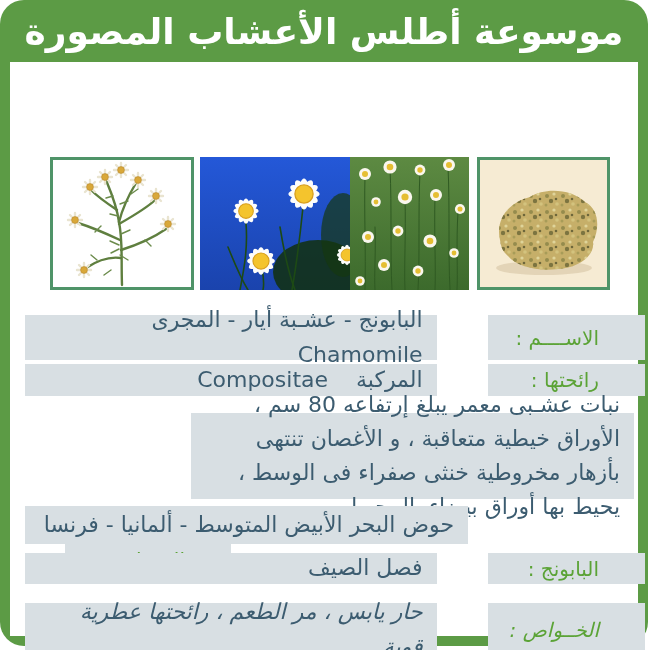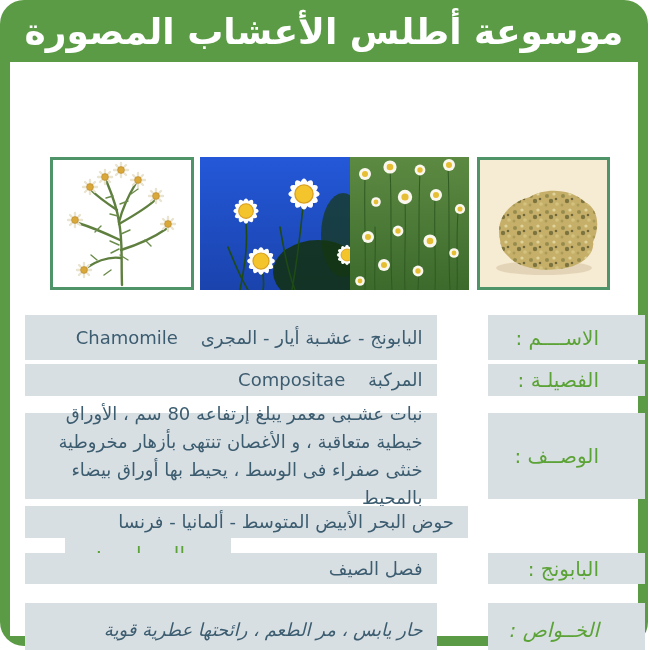--- a/index.html
+++ b/index.html
@@ -26,21 +26,21 @@
   .img-1{left:40px;width:144px;border:3px solid #4F9468;background:#ffffff;}
   .img-2{left:190px;width:150px;}
   .img-3{left:340px;width:119px;}
   .img-4{left:467px;width:133px;border:3px solid #4F9468;background:#F6EBD3;}
   
   .row{position:absolute;left:15px;width:620px;display:flex;}
   .cell{background:#D8DFE3;box-sizing:border-box;display:flex;align-items:center;}
   .cell-value{
     width:443px;margin-right:11px;direction:rtl;text-align:right;
     justify-content:flex-start;           
-    padding:2px 14px 2px 12px;color:#3C5C70;font-size:18px;line-height:1.55;
+    padding:2px 14px 2px 12px;color:#3C5C70;font-size:22px;line-height:1.55;
     white-space:pre-wrap;
   }
   .cell-label{
     width:166px;direction:rtl;text-align:right;justify-content:flex-start;
     padding:2px 46px 2px 6px;color:#5BA336;font-size:20px;line-height:1.4;margin-left:40px;
   }
   .row-1{top:253px;height:45px;}
   .row-2{top:302px;height:32px;}
   .row-3{top:351px;height:86px;justify-content:flex-end;}
   .row-4{top:444px;height:44px;flex-direction:column;}
@@ -192,26 +192,25 @@
 
       <div>
 
         <div class="row row-1">
           <div class="cell cell-value">البابونج - عشـبة أيار - المجرى    Chamomile</div>
           <div class="cell cell-label">الاســــم :</div>
         </div>
 
         <div class="row row-2">
           <div class="cell cell-value">المركبة    Compositae</div>
-          <div class="cell cell-label">الفصيلـة :</div>
+          <div class="cell cell-label">رائحتها :</div>
         </div>
 
         <div class="row row-3">
           <div class="cell cell-value">نبات عشـبى معمر يبلغ إرتفاعه 80 سم ، الأوراق خيطية متعاقبة ، و الأغصان تنتهى بأزهار مخروطية خنثى صفراء فى الوسط ، يحيط بها أوراق بيضاء بالمحيط</div>
-          <div class="cell cell-label">الوصــف :</div>
         </div>
 
         <div class="row row-4">
           <div class="cell cell-value">حوض البحر الأبيض المتوسط - ألمانيا - فرنسا</div>
           <div class="cell cell-label">الموطــن :</div>
         </div>
 
         <div class="row row-5">
           <div class="cell cell-value">فصل الصيف</div>
           <div class="cell cell-label">البابونج :</div>

